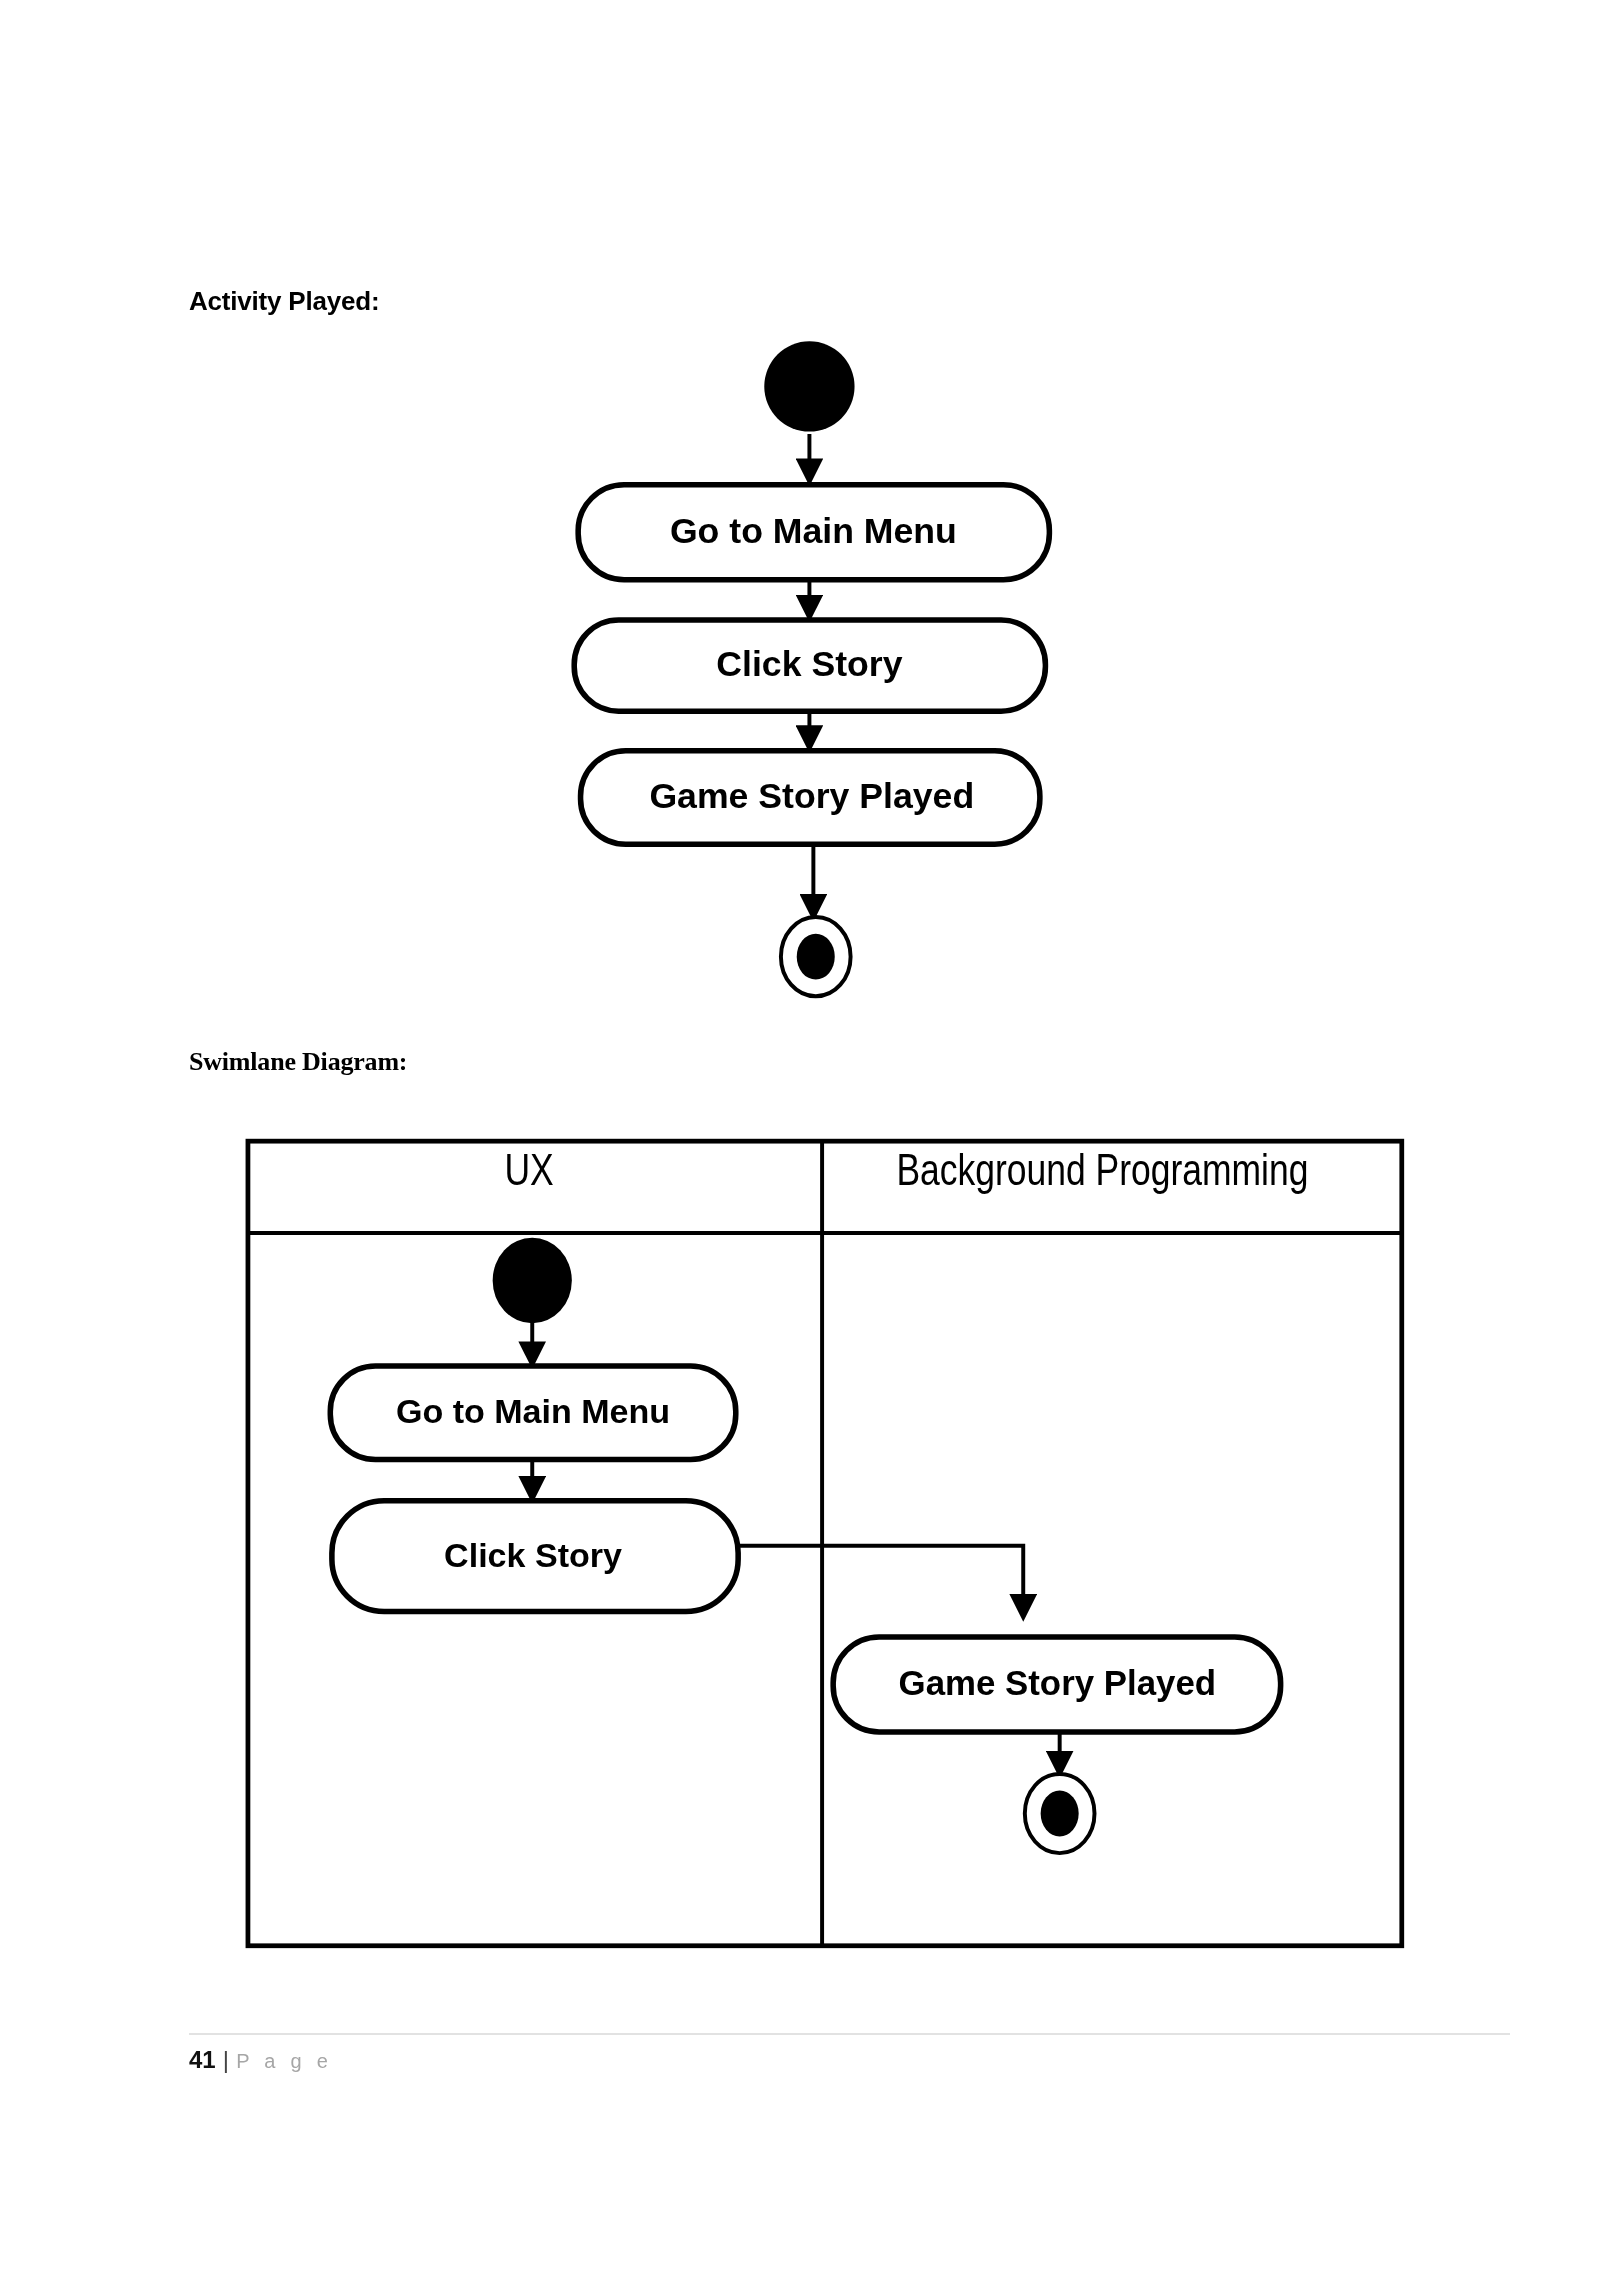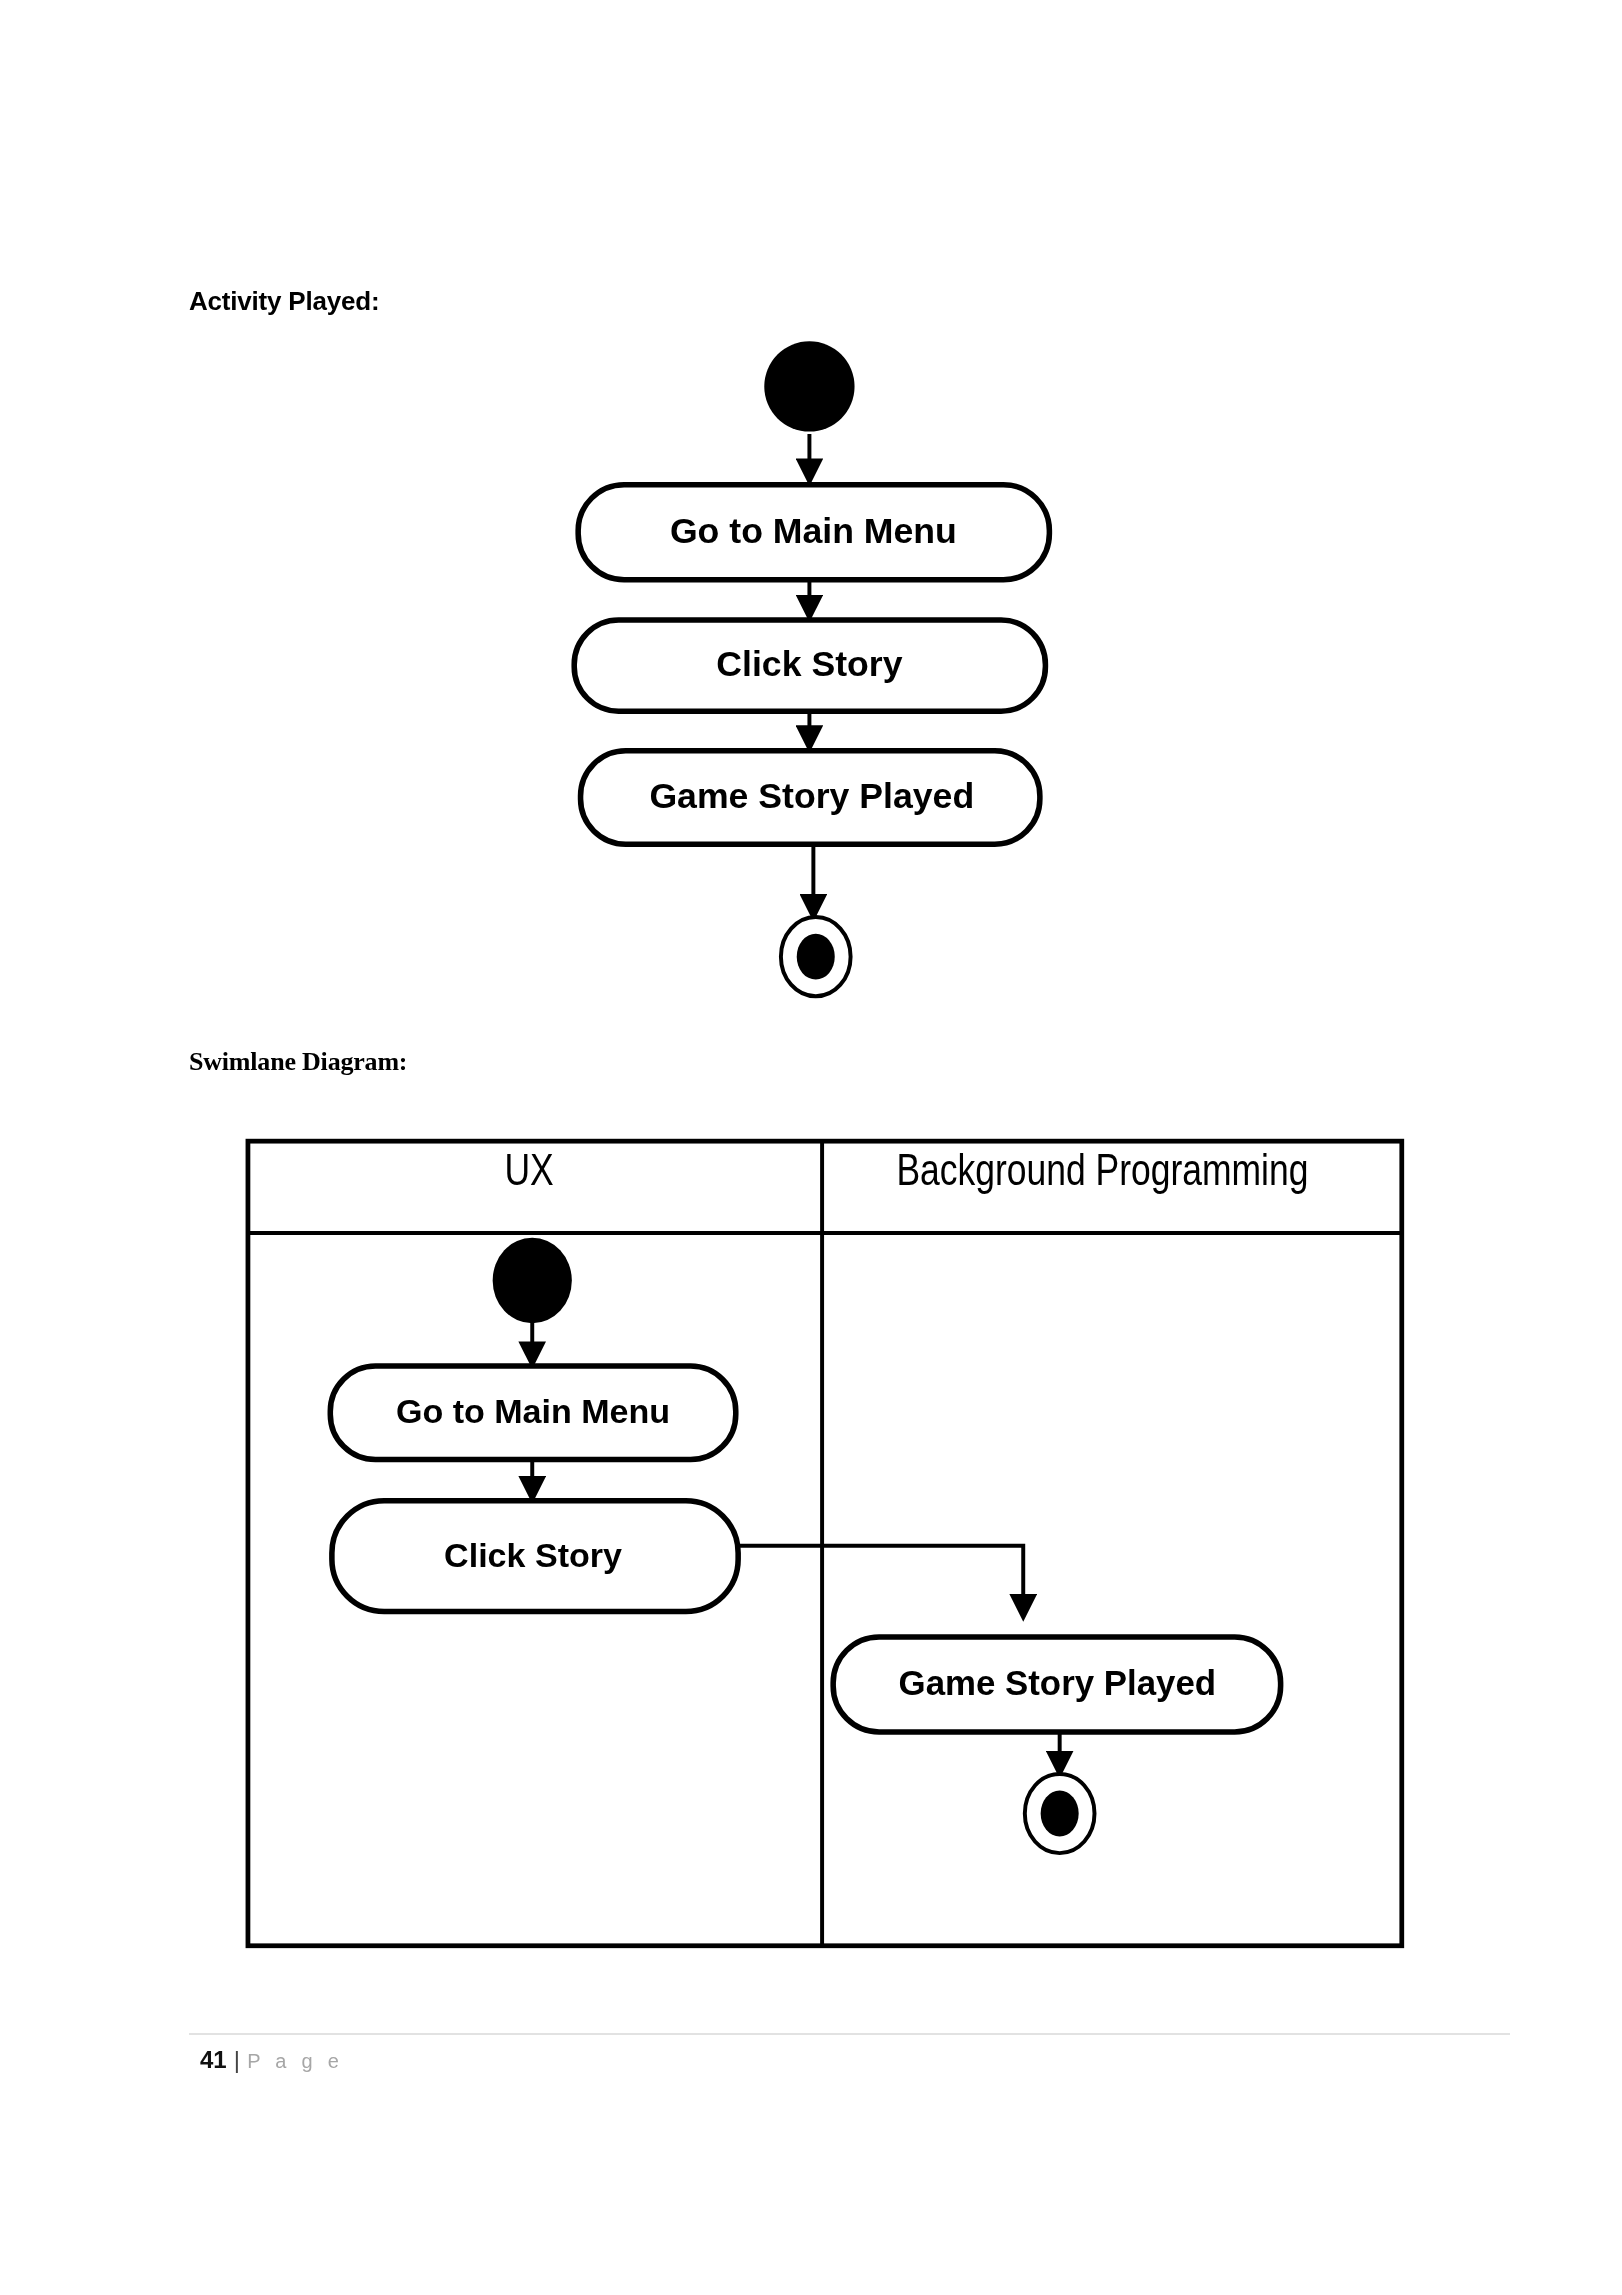--- a/index.html
+++ b/index.html
@@ -93,21 +93,20 @@
     height: 2.4px;
     background: #e2e2e2;
   }
   #page-footer {
     position: absolute;
     left: 189px;
     top: 2046px;
     display: flex;
     align-items: baseline;
     white-space: nowrap;
-    margin-left: 11px;
   }
   #footer-page-number {
     font-family: "Liberation Sans", sans-serif;
     font-weight: bold;
     font-size: 24px;
     color: #111111;
   }
   #footer-separator {
     font-family: "Liberation Sans", sans-serif;
     font-size: 24px;

